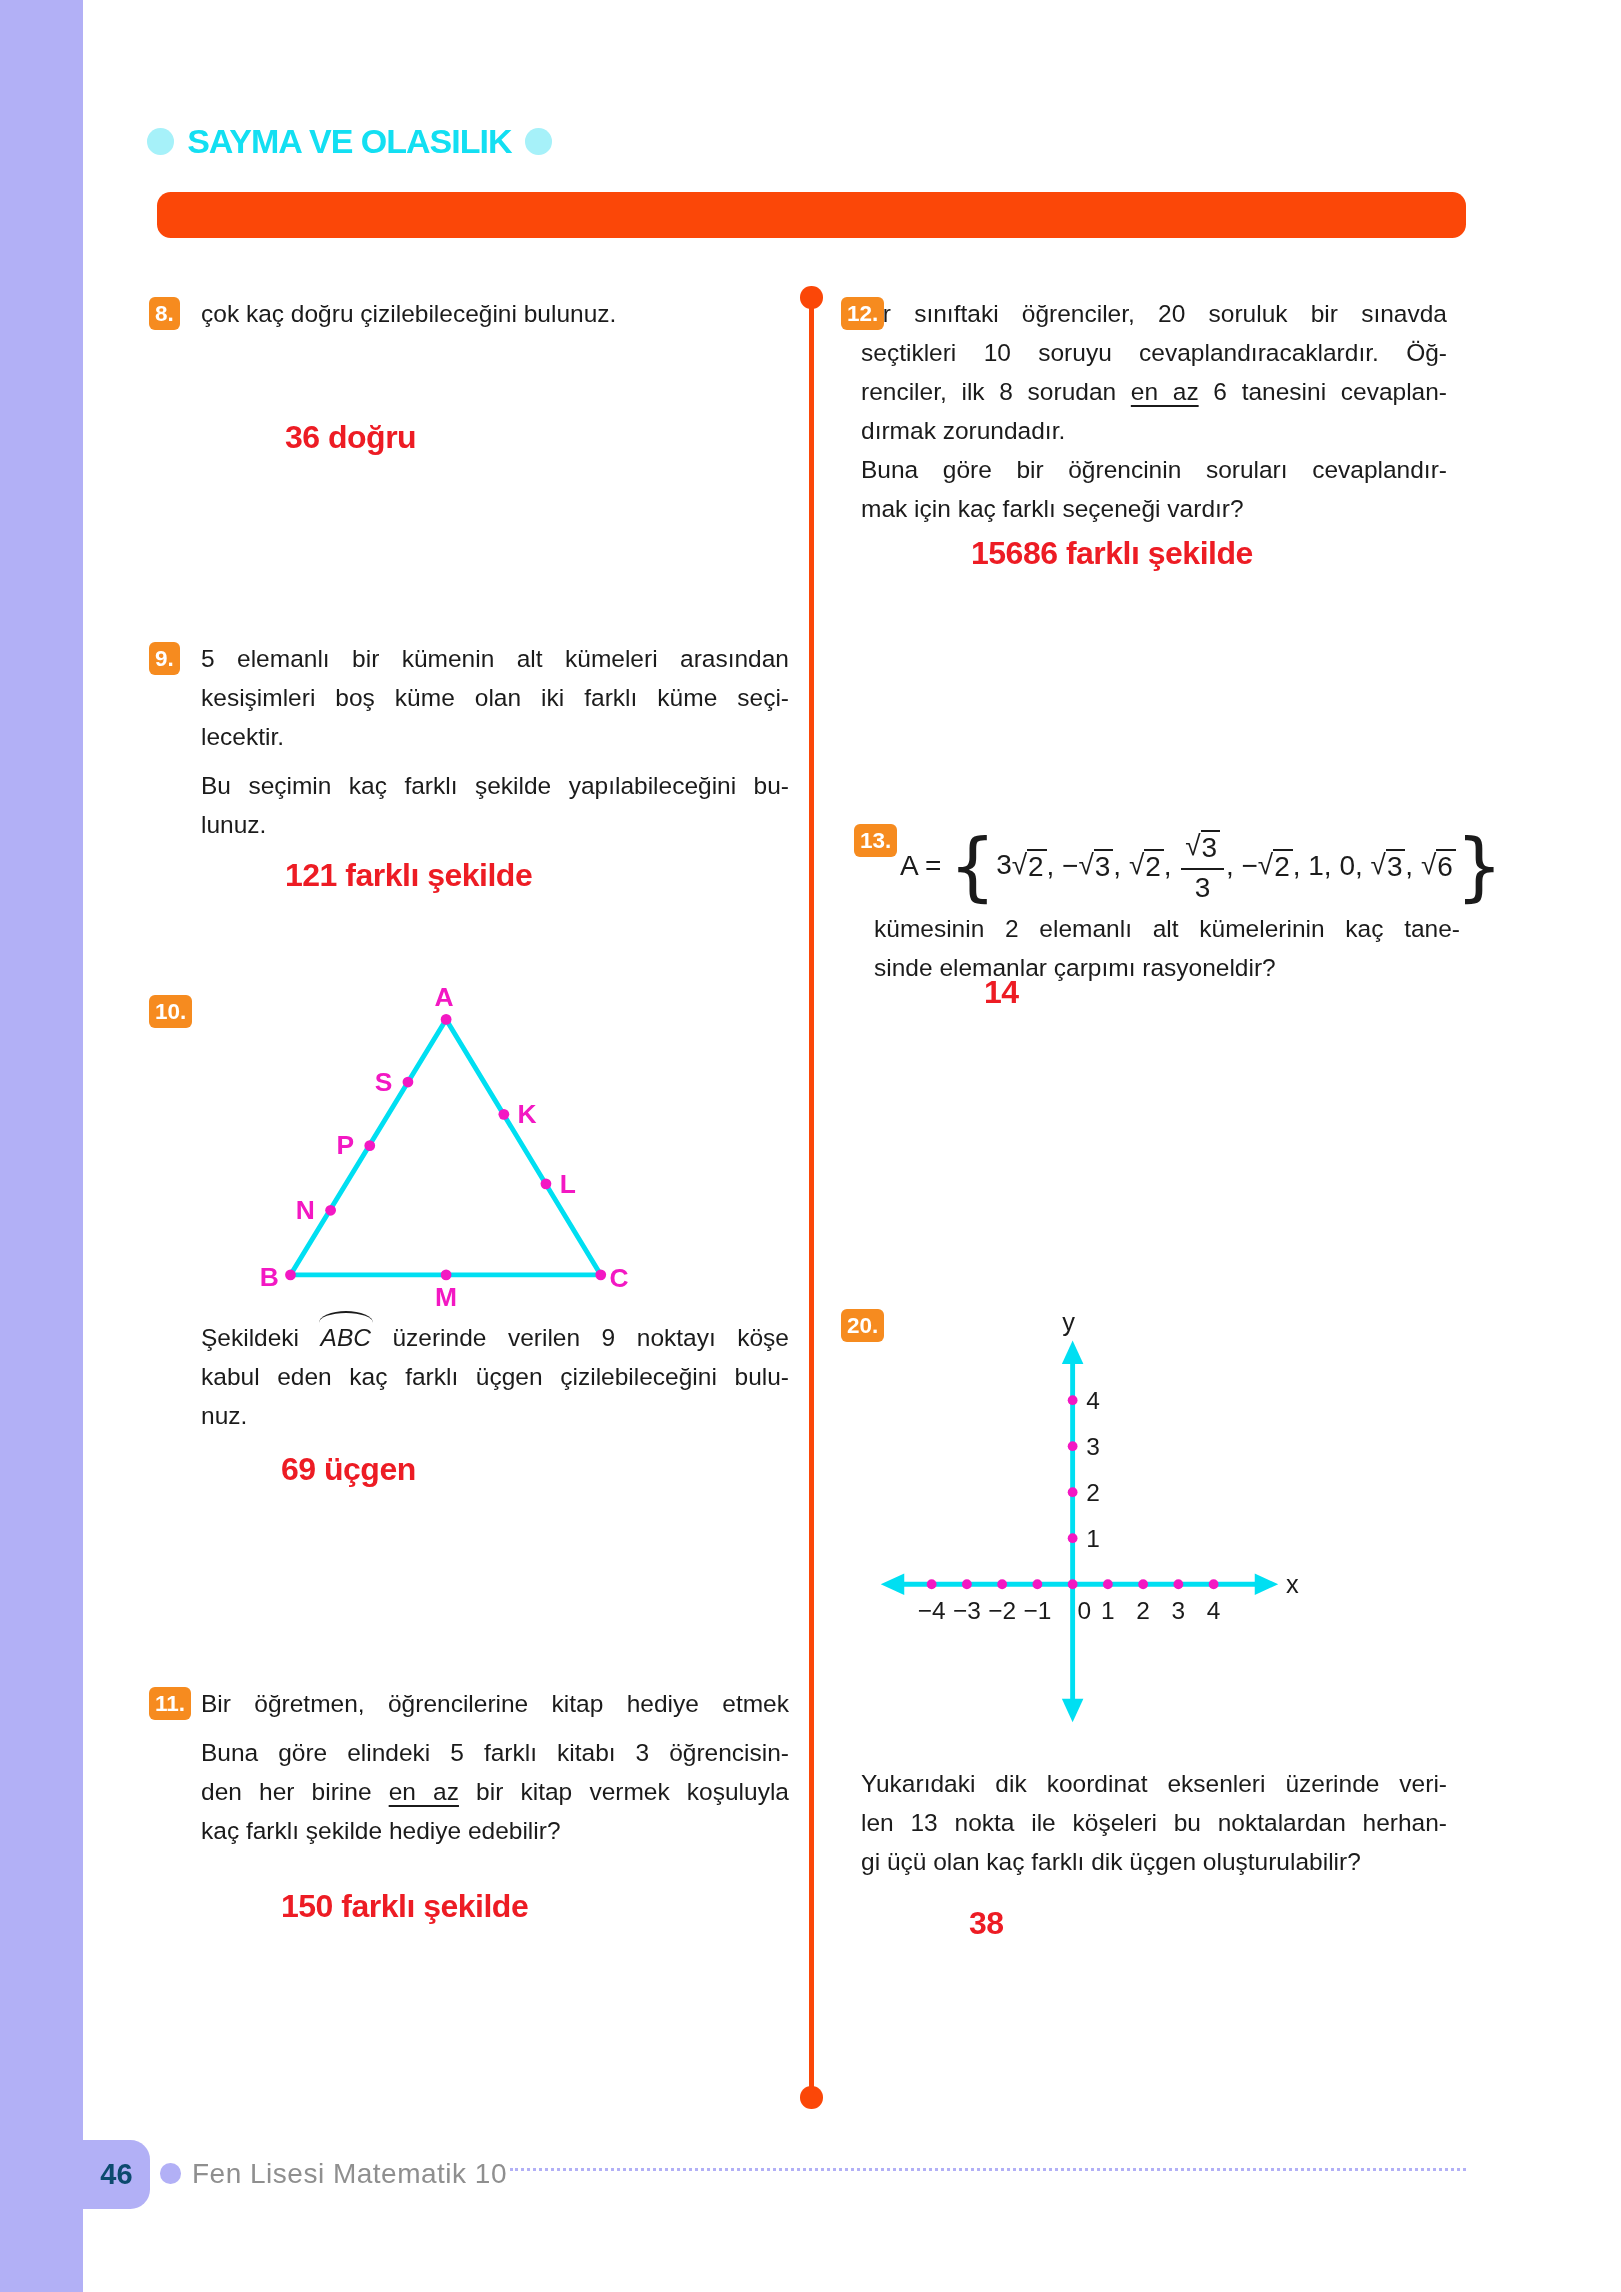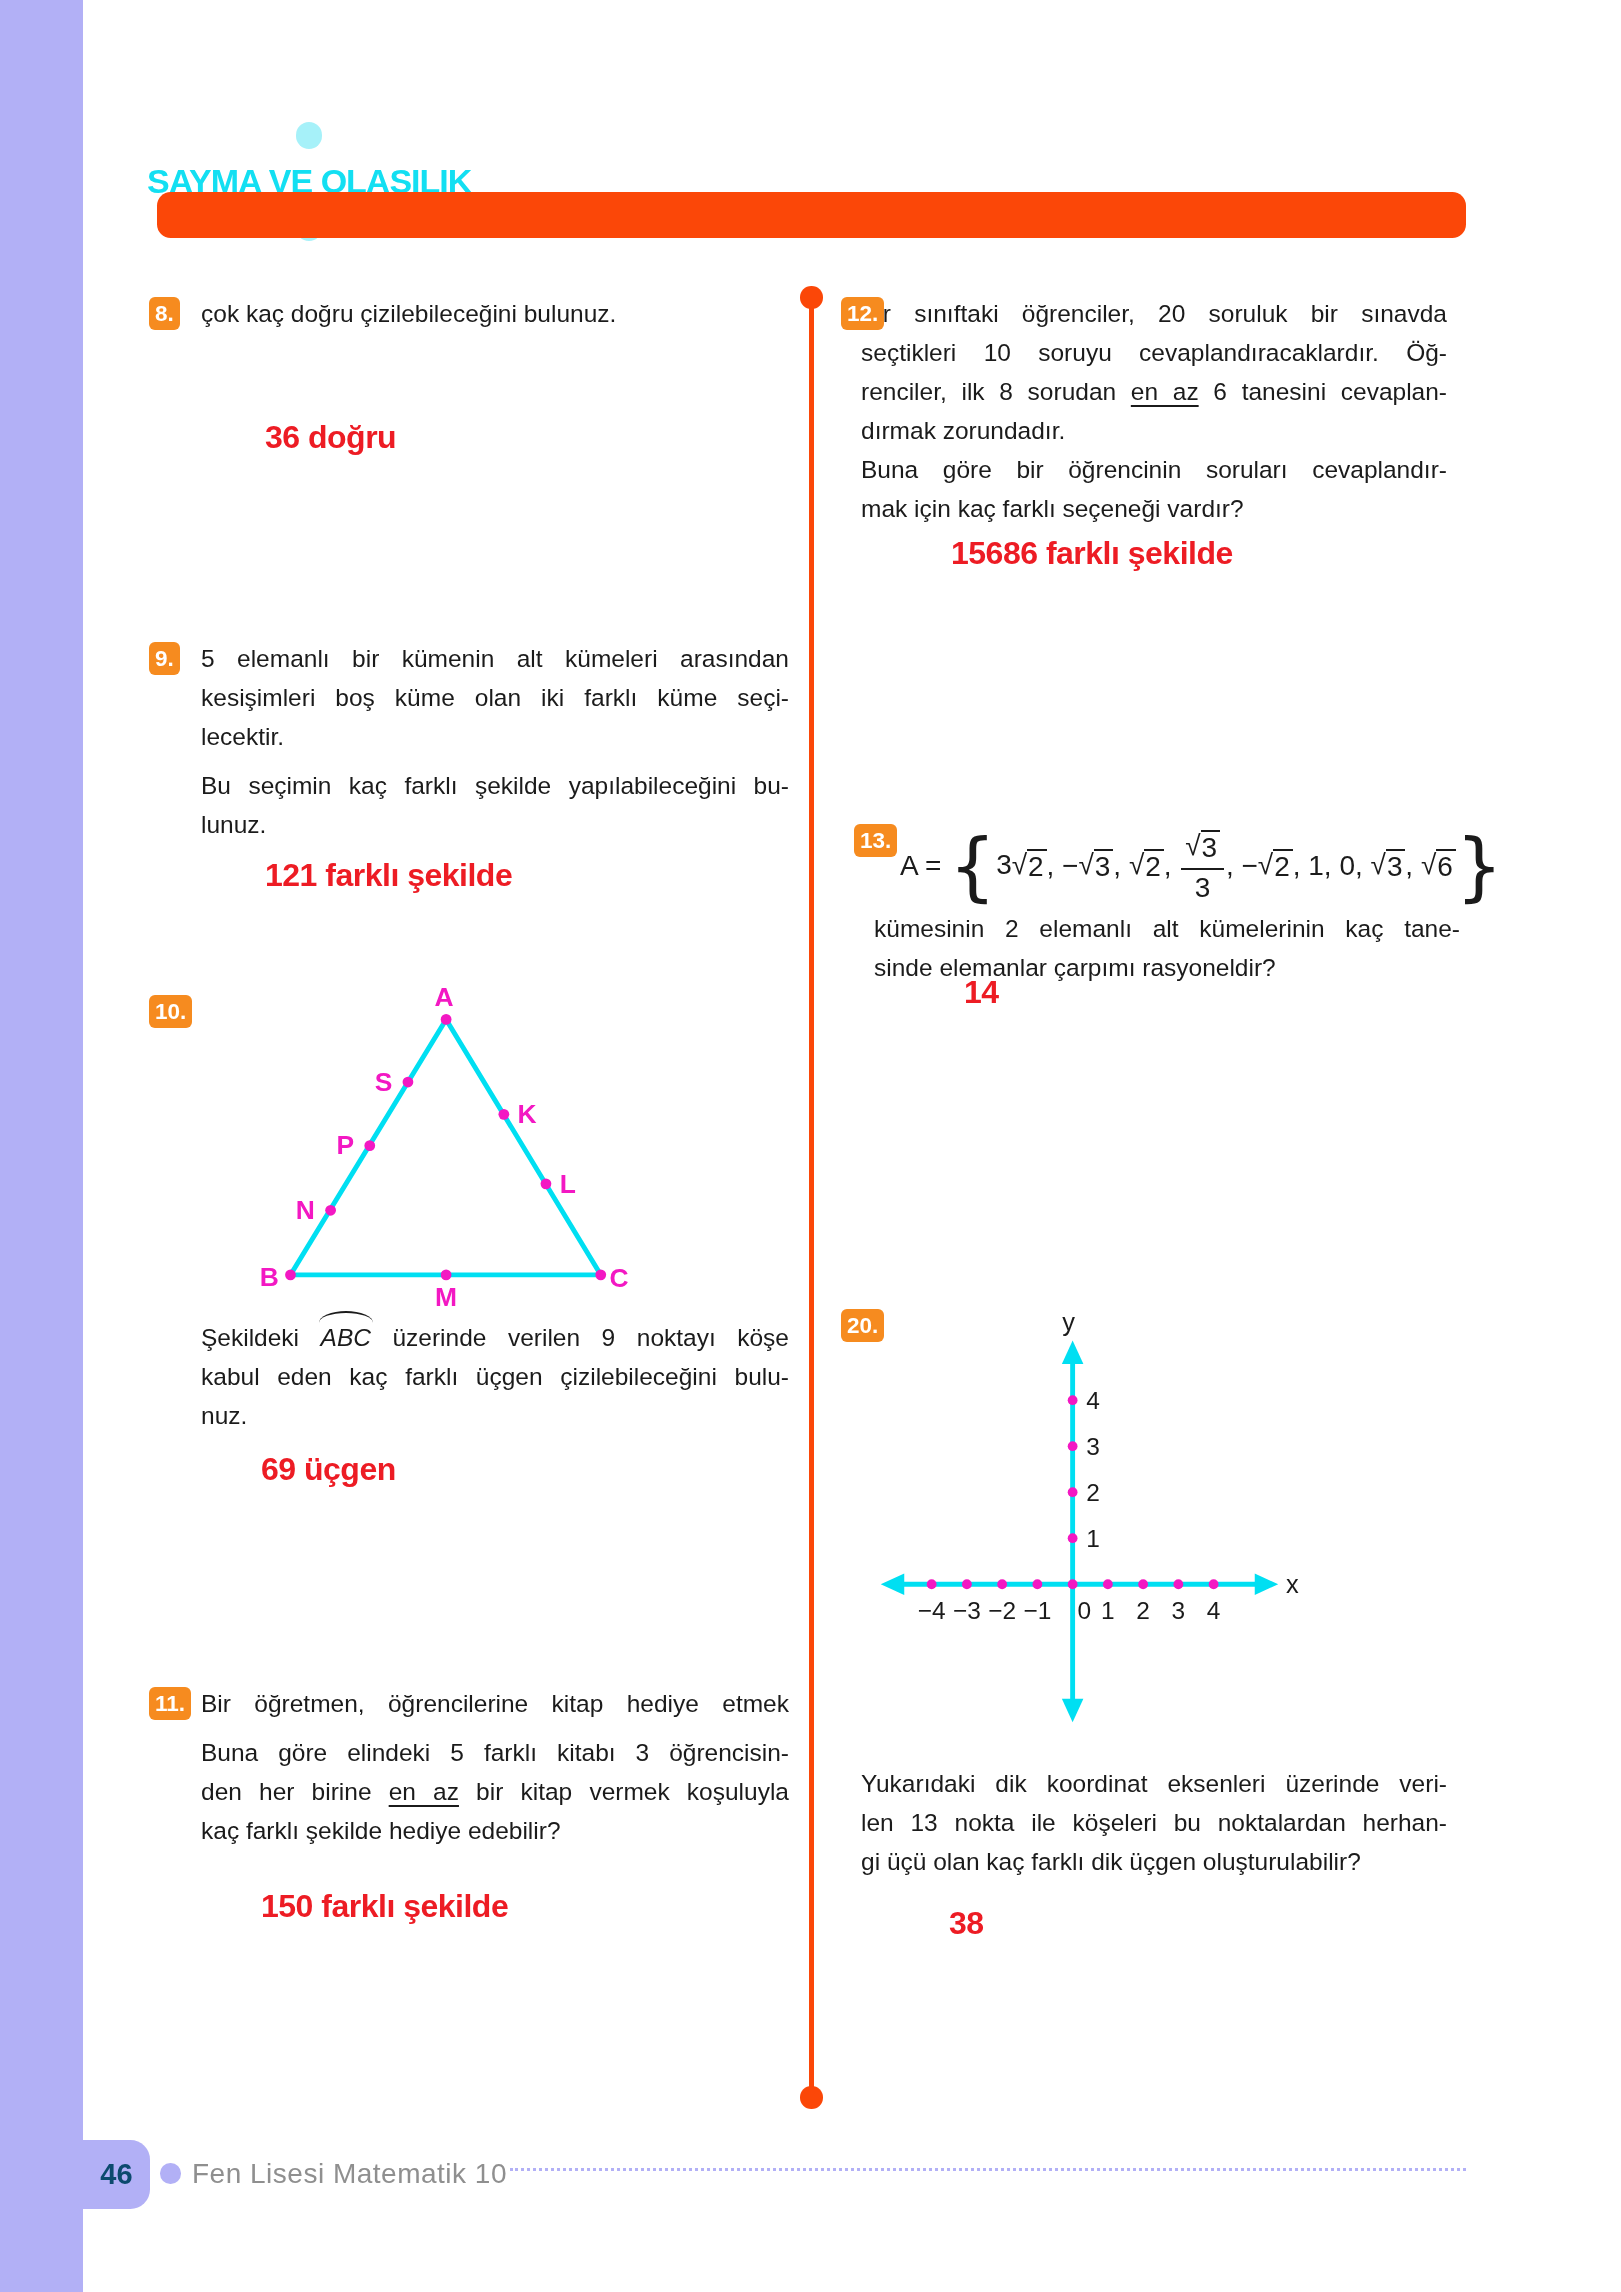--- a/index.html
+++ b/index.html
@@ -1,21 +1,21 @@
 <!DOCTYPE html>
 <html style="--orange: #fb4708; --badge: #f68b1f; --red: #ed1c24; --cyan_title: #13dff2; --cyan_dot: #a6f1f9; --lavender: #b2b0f6; --gray: #8f8f8f; --text: #1b1b1b;"><head>
 <meta charset="utf-8">
 <style>
   html,body{margin:0;padding:0;background:#e8e8e8;}
   .page{position:relative;width:1621px;height:2293px;background:#ffffff;overflow:hidden;
         font-family:"Liberation Sans",sans-serif;color:var(--text,#1b1b1b);}
   .sidebar{position:absolute;left:0;top:0;width:83px;height:2293px;background:var(--lavender);}
 
   
-  .header{position:absolute;left:147px;top:122px;display:flex;align-items:center;gap:13.7px;flex-direction:column;}
+  .header{position:absolute;left:147px;top:122px;display:flex;align-items:center;gap:13.7px;}
   .hdot{width:26.5px;height:26.5px;border-radius:50%;background:var(--cyan_dot);}
   .title{margin:0;font-size:34px;font-weight:800;letter-spacing:-1px;color:var(--cyan_title);}
   .orange-bar{position:absolute;left:157px;top:192px;width:1309px;height:46px;border-radius:13.7px;background:var(--orange);}
 
   
   .divider{position:absolute;left:809px;top:297px;width:4.9px;height:1800px;background:var(--orange);}
   .divdot{position:absolute;width:22.5px;height:22.5px;border-radius:50%;background:var(--orange);left:800px;}
   .divdot.top{top:286px;} .divdot.bottom{top:2086px;}
 
   
@@ -37,21 +37,21 @@
   .p12 .ptext,.p13 .ptext,.p14t .ptext{margin-left:20px;width:586px;}
   .para+.para{margin-top:9.8px;}
   .p12 .para+.para{margin-top:0;}
   .line{width:100%;}
   .jl{text-align:justify;text-align-last:justify;}
   .u{text-decoration:underline;text-decoration-thickness:2px;text-underline-offset:4.9px;}
   .arc{position:relative;display:inline-block;font-style:italic;}
   .arc::before{content:"";position:absolute;left:-2px;right:-2px;top:-6.9px;height:9.8px;
                border-top:2.9px solid #1b1b1b;border-radius:50% 50% 0 0/100% 100% 0 0;}
 
-  .answer{position:absolute;color:var(--red);font-weight:700;font-size:32px;letter-spacing:-0.5px;white-space:nowrap;}
+  .answer{position:absolute;color:var(--red);font-weight:700;font-size:32px;letter-spacing:-0.5px;white-space:nowrap;margin-left:20px;}
   .p8 .answer{left:116px;top:125px;}
   .p9 .answer{left:116px;top:218px;}
   .p10t .answer{left:112px;top:133px;}
   .p11 .answer{left:112px;top:204px;}
   .p12 .answer{left:110px;top:241px;}
   .p13 .answer{left:110px;top:153px;}
   .p14t .answer{left:108px;top:141px;}
 
   
   .formula{margin-left:46px;height:88px;line-height:86px;font-size:28px;white-space:nowrap;}

